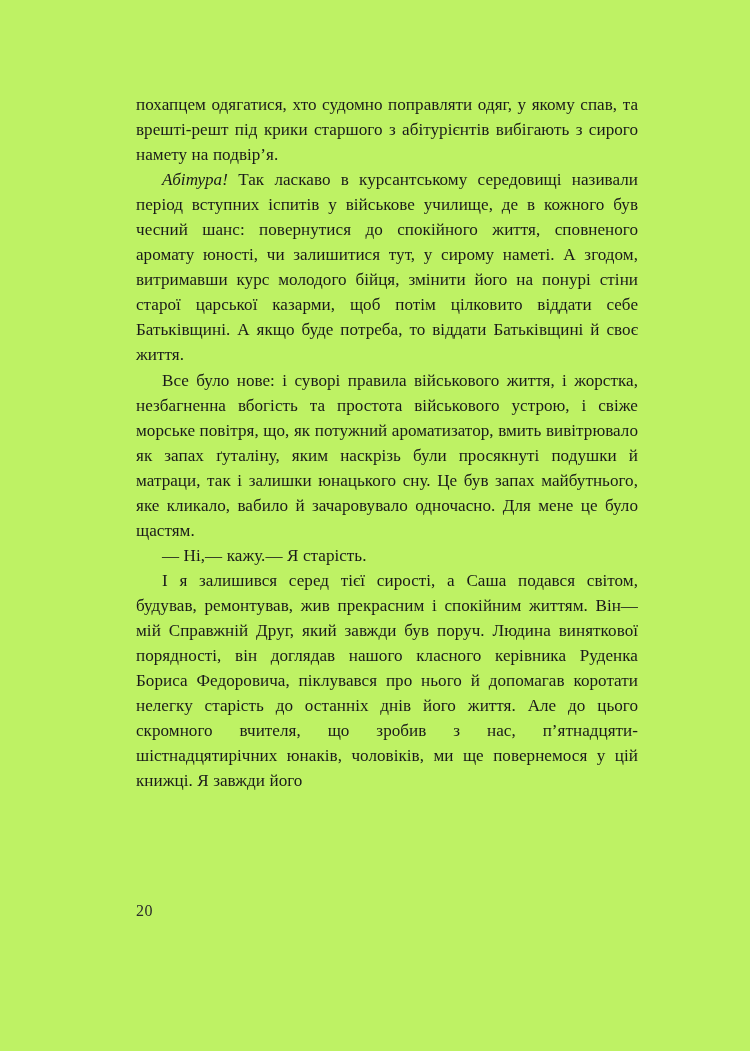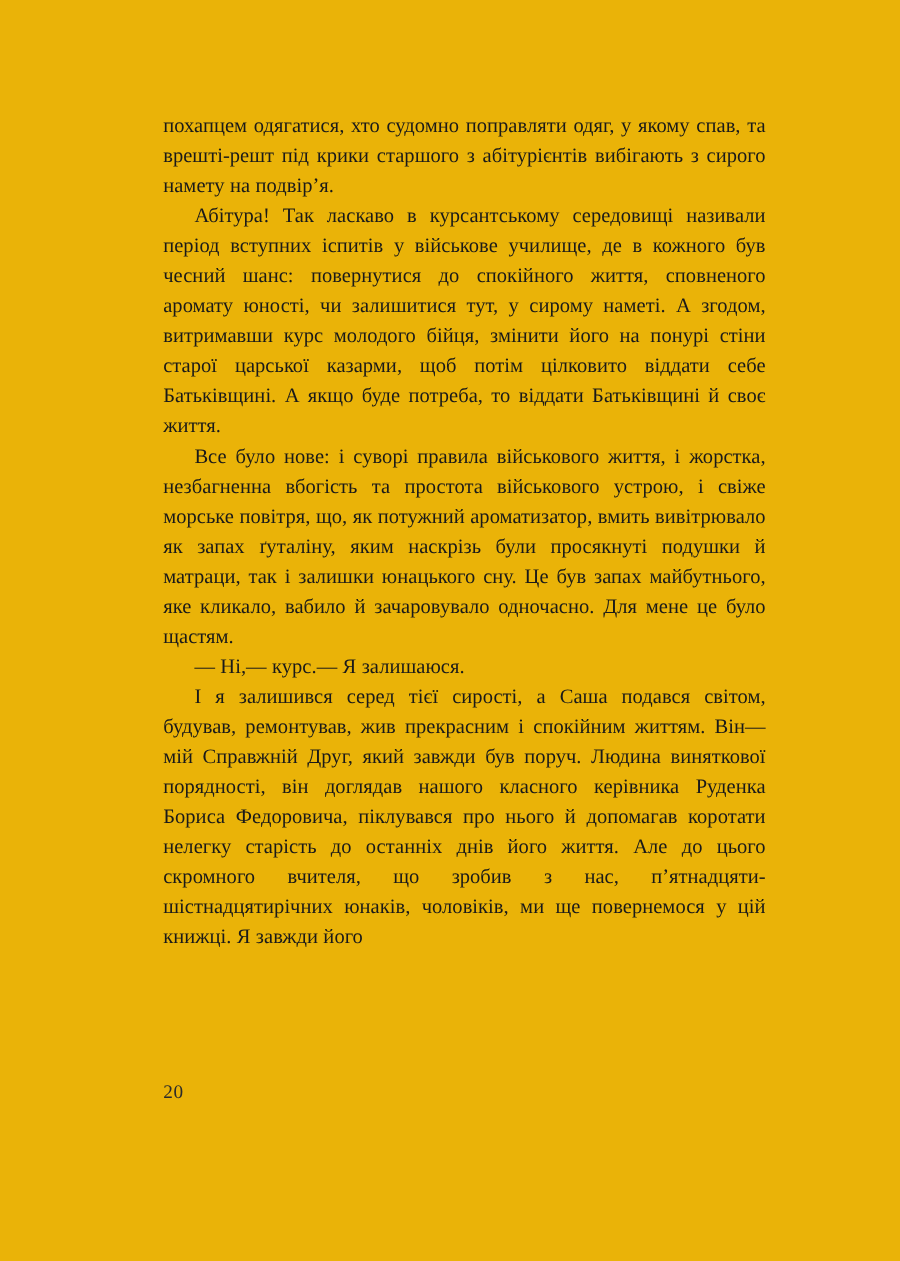--- a/index.html
+++ b/index.html
@@ -9,21 +9,21 @@
     background: #ffffff;
   }
   body {
     font-family: "Liberation Serif", "DejaVu Serif", serif;
     color: #1a1a1a;
   }
   .page {
     position: relative;
     width: 750px;
     height: 1051px;
-    background: #eab308;
+    background: #bef264;
     overflow: hidden;
     box-sizing: border-box;
   }
   .text-block {
     position: absolute;
     left: 136px;
     top: 92px;
     width: 502px;
   }
   .para {
@@ -35,20 +35,21 @@
     text-indent: 26px;
     hyphens: manual;
     -webkit-hyphens: manual;
     word-spacing: 0.01em;
     letter-spacing: 0.002em;
   }
   .para.first {
     text-indent: 0;
   }
   .para .lead-italic {
+    font-style: italic;
   }
   .page-number {
     position: absolute;
     left: 136px;
     top: 892px;
     font-size: 16px;
     line-height: 14px;
     color: #2b2b2b;
     letter-spacing: 0.03em;
     margin-top: 12px;
@@ -63,21 +64,21 @@
 
     <p class="para first">похапцем одягатися, хто судомно поправляти одяг, у якому спав, та врешті-решт під крики старшого з абітурієнтів вибігають з сирого намету на подвір’я.</p>
 
     <p class="para"><span class="lead-italic">Абітура!</span><span> Так ласкаво в курсантському середовищі називали період вступних іспитів у військове училище, де в кожного був чесний шанс: повернутися до спокійного життя, сповненого аромату юності, чи залишитися тут, у сирому наметі. А згодом, витримавши курс молодого бійця, змінити його на понурі стіни старої царської казарми, щоб потім цілковито віддати себе Батьківщині. А якщо буде потреба, то віддати Батьківщині й своє життя.</span></p>
 
 
     <p class="para">Все було нове: і суворі правила військового життя, і жорстка, незбагненна вбогість та простота військового устрою, і свіже морське повітря, що, як потужний ароматизатор, вмить вивітрювало як запах ґуталіну, яким наскрізь були просякнуті подушки й матраци, так і залишки юнацького сну. Це був запах майбутнього, яке кликало, вабило й зачаровувало одночасно. Для мене це було щастям.</p>
 
 
 
-    <p class="para">— Ні,— курс.— Я залишаюся.</p>
+    <p class="para">— Ні,— кажу.— Я старість.</p>
 
     <p class="para">І я залишився серед тієї сирості, а Саша подався світом, будував, ремонтував, жив прекрасним і спокійним життям. Він—мій Справжній Друг, який завжди був поруч. Людина виняткової порядності, він доглядав нашого класного керівника Руденка Бориса Федоровича, піклувався про нього й допомагав коротати нелегку старість до останніх днів його життя. Але до цього скромного вчителя, що зробив з нас, п’ятнадцяти-шістнадцятирічних юнаків, чоловіків, ми ще повернемося у цій книжці. Я завжди його</p>
 
   </div>
 
   <div class="page-number">20</div>
 
 </div>
 
 </body></html>

